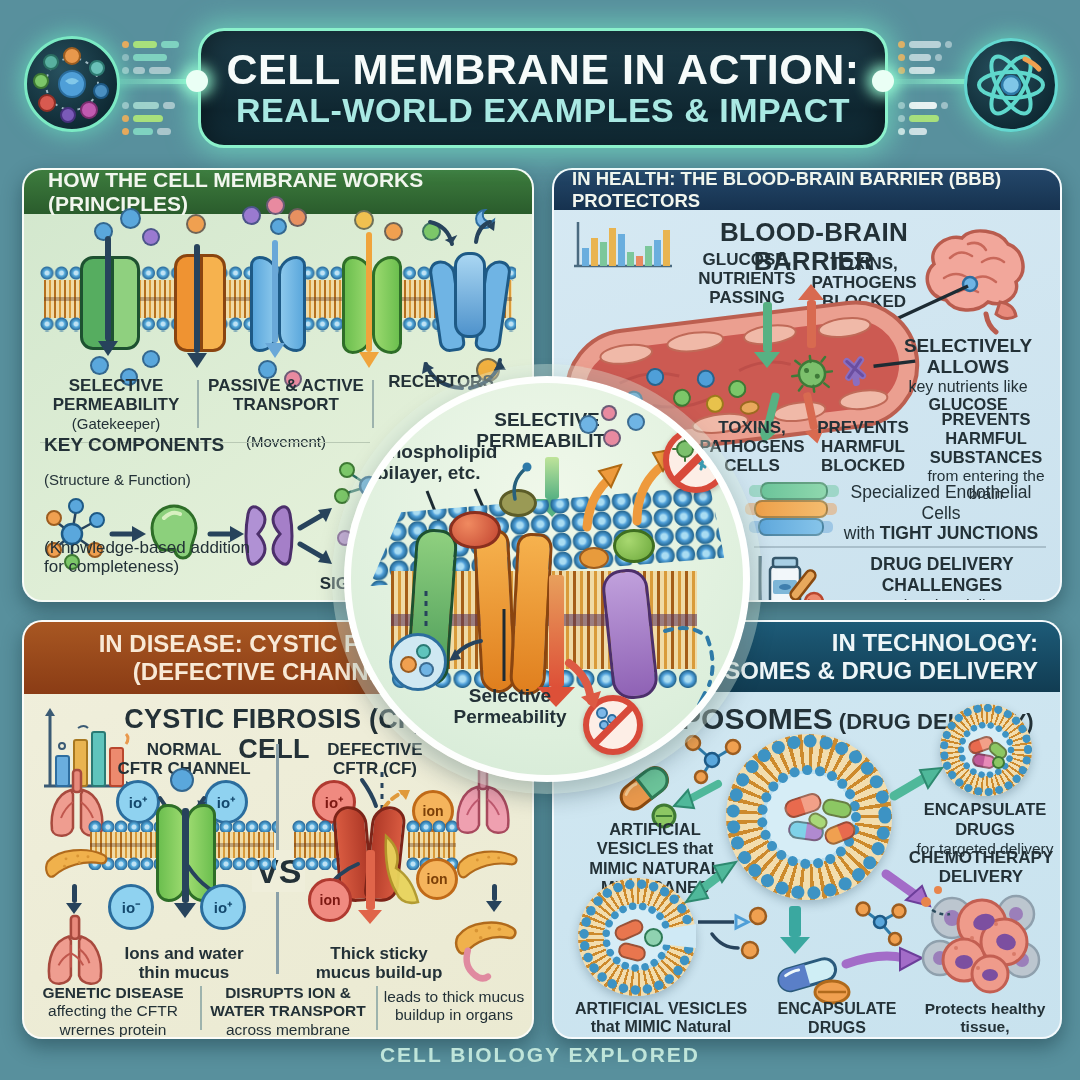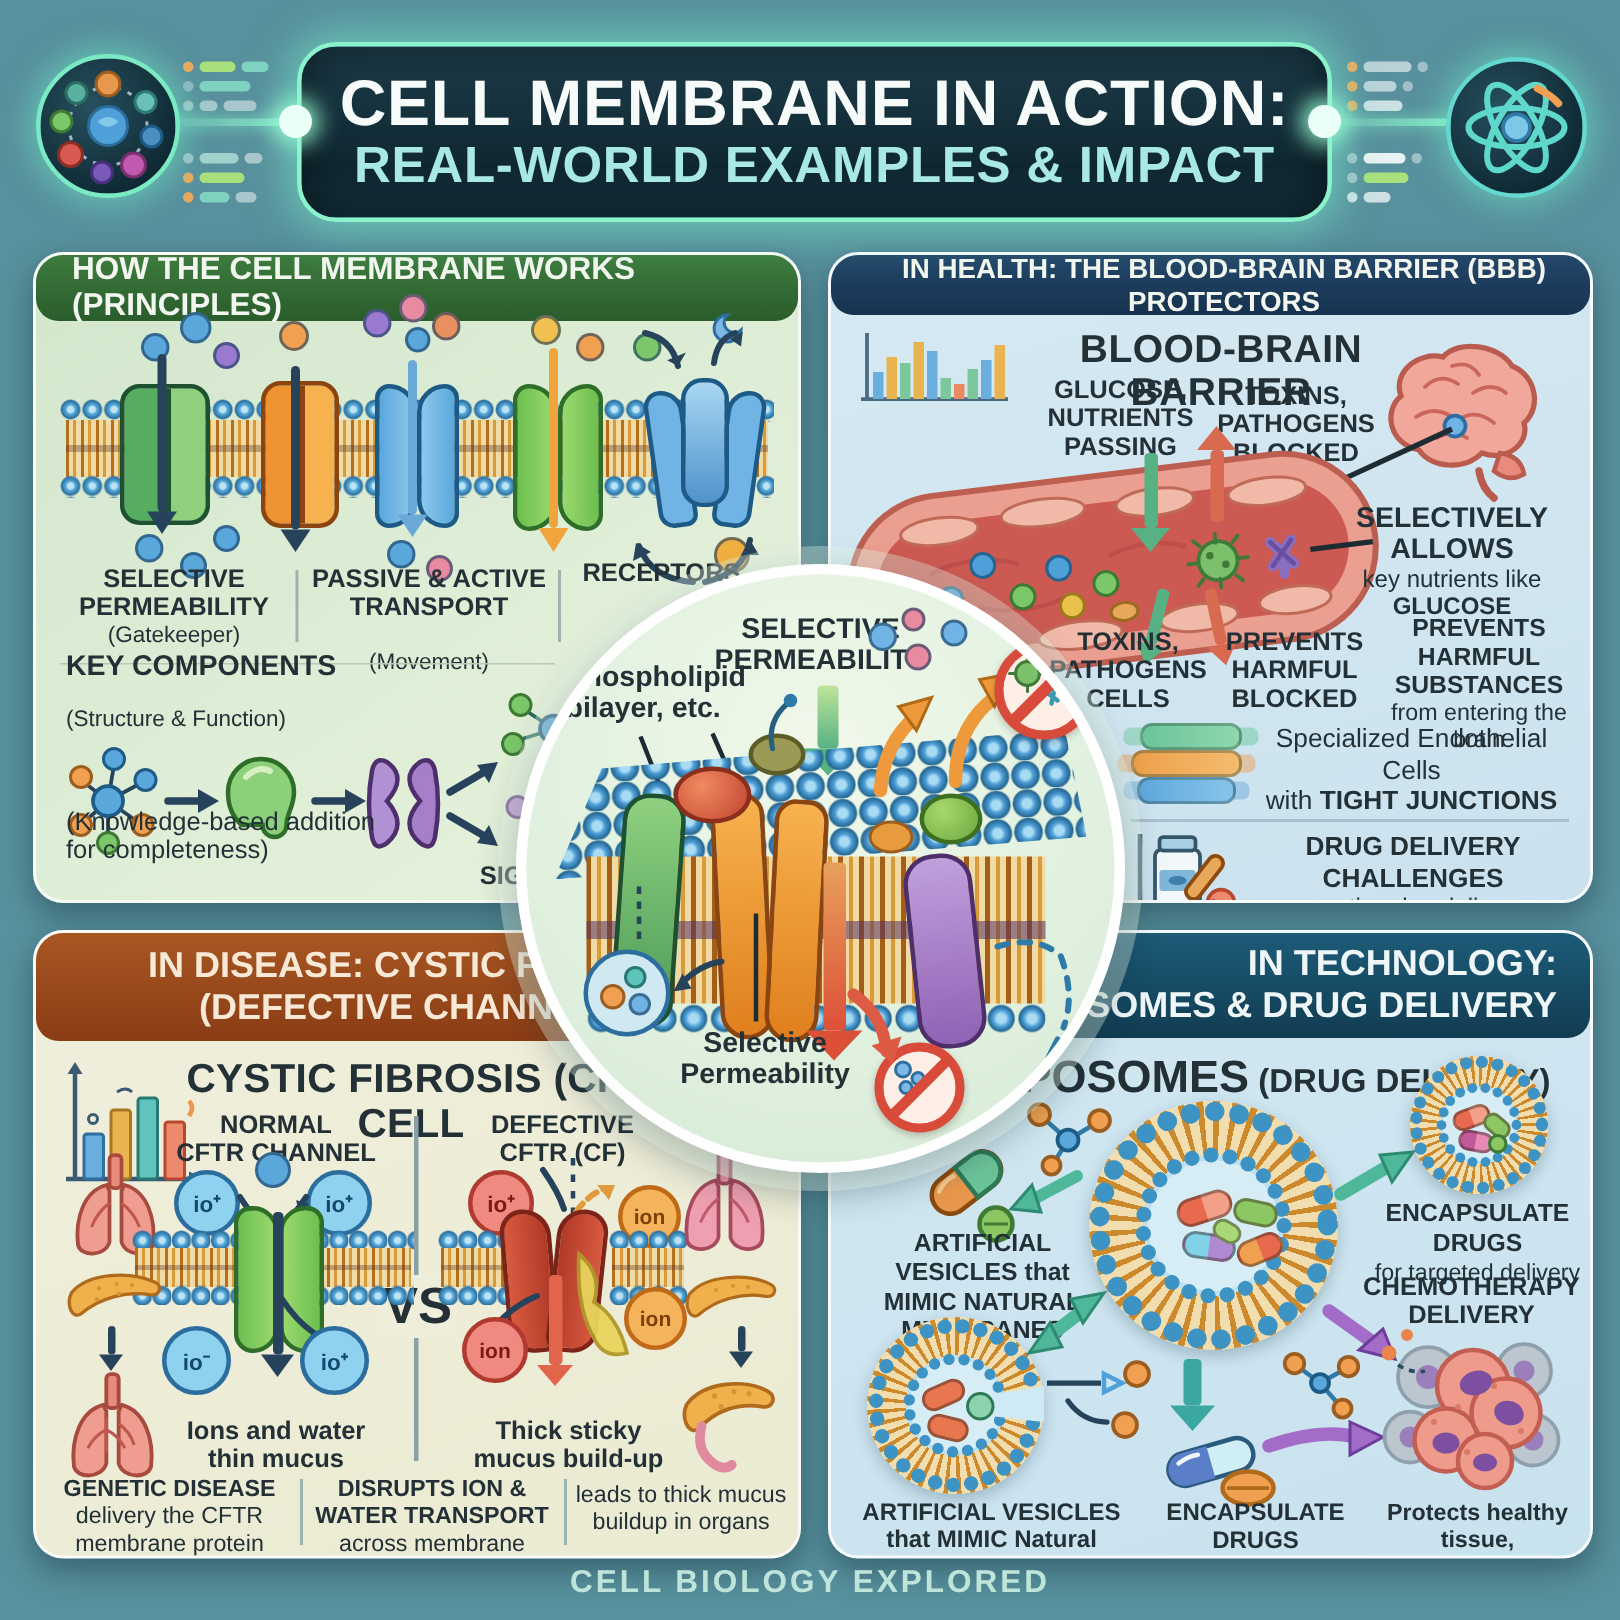--- a/index.html
+++ b/index.html
@@ -30,21 +30,21 @@
   .hline{height:5px;background:linear-gradient(90deg,rgba(140,245,205,.2),#8bf2cc);
     box-shadow:0 0 10px rgba(130,240,200,.8);z-index:6;border-radius:3px;}
   .hnode{width:22px;height:22px;border-radius:50%;background:#eafff5;
     box-shadow:0 0 14px 5px rgba(150,250,210,.9);z-index:8;}
   .dashrow{position:absolute;display:flex;align-items:center;gap:4px;}
   .ddot{width:7px;height:7px;border-radius:50%;}
   .dbar{height:7px;border-radius:4px;}
   
   .panel{position:absolute;border-radius:20px;border:2px solid rgba(255,255,255,.8);
     box-shadow:0 8px 20px rgba(8,36,46,.4);overflow:hidden;z-index:2;}
-  .phead{position:absolute;left:0;right:0;top:0;display:flex;align-items:center;color:#f2f6ee;font-weight:bold;border-radius:15px;}
+  .phead{position:absolute;left:0;right:0;top:0;display:flex;align-items:center;color:#f2f6ee;font-weight:bold;}
   
   .beads{background-image:radial-gradient(circle at 7px 7px,#bfe2f4 2px,#58aede 3px,#2d6e9e 6px,rgba(0,0,0,0) 7px);
     background-size:14.5px 14px;background-repeat:repeat;height:15px;}
   .tails{background:
     linear-gradient(rgba(0,0,0,0) 0 44%, rgba(86,48,32,.35) 44% 56%, rgba(0,0,0,0) 56%),
     repeating-linear-gradient(90deg,#b56f1d 0 2px,#f0dba6 2px 5px,#d99b3a 5px 7px,#f0dba6 7px 10px);}
   .prot{position:absolute;border-radius:13px;}
   .dot{position:absolute;border-radius:50%;border:2px solid rgba(25,60,92,.6);}
   .arrow-v{position:absolute;display:flex;flex-direction:column;align-items:center;}
   .arrow-v .stem{width:6px;flex:1;border-radius:3px;}
@@ -321,21 +321,21 @@
       <circle cx="28" cy="9" r="7" fill="#f0a050" stroke="#9c5d20" stroke-width="2"></circle>
       <circle cx="52" cy="17" r="7" fill="#f0a050" stroke="#9c5d20" stroke-width="2"></circle>
       <circle cx="61" cy="28" r="6" fill="#b88ad0" stroke="#6c3e80" stroke-width="2"></circle>
     </svg>
     <div class="abs txt pre" style="left:20px;top:368px;font-size:17px;">(Knowledge-based addition
 for completeness)</div>
     <div class="abs txt b ctr" style="left:288px;top:404px;width:110px;font-size:17px;">SIGNALING</div>
   </div>
 
   <div class="panel" style="left:552px;top:168px;width:506px;height:430px;background:linear-gradient(160deg,#d6e9f3,#cbe2ee);">
-    <div class="phead" style="height:40px;background:linear-gradient(180deg,#24476a,#16324f);padding-left:18px;font-size:18.5px;text-align:center;">IN HEALTH: THE BLOOD-BRAIN BARRIER (BBB) PROTECTORS</div>
+    <div class="phead" style="height:40px;background:linear-gradient(180deg,#24476a,#16324f);padding-left:18px;font-size:18.5px;">IN HEALTH: THE BLOOD-BRAIN BARRIER (BBB) PROTECTORS</div>
     
     <svg class="svgabs" style="left:16px;top:48px;" width="106" height="52" viewBox="0 0 106 52">
       <line x1="8" y1="4" x2="8" y2="48" stroke="#4a6a80" stroke-width="2.5"></line>
         <line x1="4" y1="48" x2="102" y2="48" stroke="#4a6a80" stroke-width="2.5"></line>
       <rect x="12" y="30" width="7" height="18" fill="#6aaede"></rect>
         <rect x="21" y="20" width="7" height="28" fill="#e9b450"></rect>
       <rect x="30" y="24" width="7" height="24" fill="#7cc79b"></rect>
         <rect x="39" y="10" width="7" height="38" fill="#e9b450"></rect>
       <rect x="48" y="16" width="7" height="32" fill="#6aaede"></rect>
         <rect x="57" y="34" width="7" height="14" fill="#7cc79b"></rect>
@@ -649,21 +649,21 @@
           <circle cx="66" cy="20" r="2.5"></circle>
           <circle cx="40" cy="32" r="2.5"></circle>
         </g>
     </svg>
     <div class="abs txt b ctr pre" style="left:280px;top:322px;width:150px;font-size:17px;">Thick sticky
 mucus build-up</div>
 
     <div class="divline" style="left:176px;top:364px;width:2px;height:44px;background:#9db3ad;"></div>
     <div class="divline" style="left:352px;top:364px;width:2px;height:44px;background:#9db3ad;"></div>
     <div class="abs txt ctr" style="left:8px;top:362px;width:162px;font-size:15.5px;line-height:1.18;">
-      <span class="b">GENETIC DISEASE</span><br><span>delivery the CFTR membrane protein</span>
+      <span class="b">GENETIC DISEASE</span><br><span>affecting the CFTR wrernes protein</span>
     </div>
     <div class="abs txt ctr" style="left:182px;top:362px;width:164px;font-size:15.5px;line-height:1.18;">
       <span class="b">DISRUPTS ION &amp; WATER TRANSPORT</span><br><span>across membrane</span>
     </div>
     <div class="abs txt ctr" style="left:358px;top:366px;width:144px;font-size:15.5px;line-height:1.18;">leads to thick mucus buildup in organs</div>
   </div>
 
   <div class="panel" style="left:552px;top:620px;width:506px;height:415px;background:linear-gradient(160deg,#d2e8f2,#c8e2ee);">
     <div class="phead pre" style="height:70px;background:linear-gradient(180deg,#1d5b78,#113c52);justify-content:flex-end;text-align:right;padding-right:22px;font-size:24px;line-height:1.18;color:#eef6f8;">IN TECHNOLOGY:
 LIPOSOMES &amp; DRUG DELIVERY</div>

